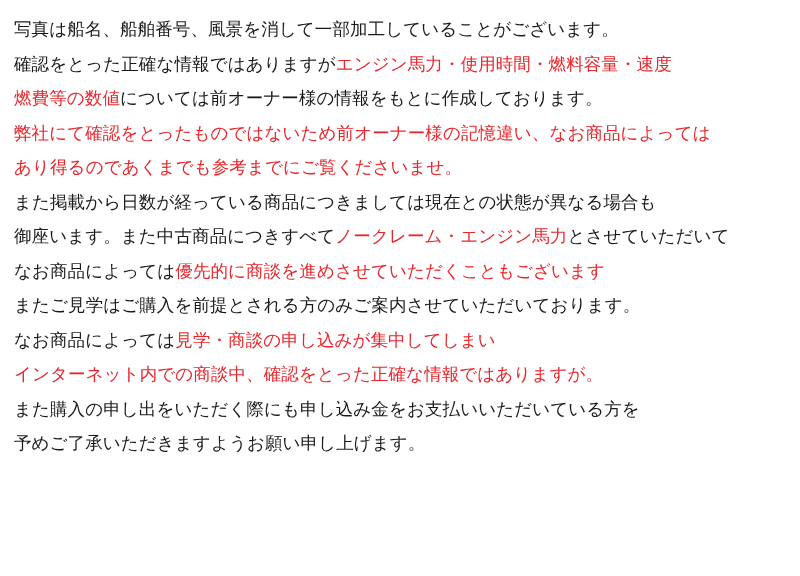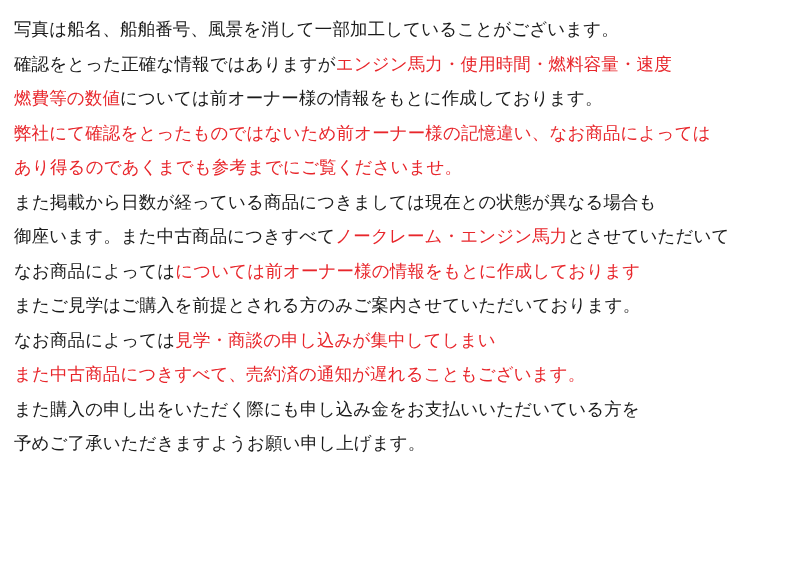--- a/index.html
+++ b/index.html
@@ -38,19 +38,19 @@
 <body>
 
 <div class="doc" id="doc-root">
     <div class="line"><span class="black">写真は船名、船舶番号、風景を消して一部加工していることがございます。</span></div>
     <div class="line"><span class="black">確認をとった正確な情報ではありますが</span><span class="red">エンジン馬力・使用時間・燃料容量・速度</span></div>
     <div class="line"><span class="red">燃費等の数値</span><span class="black">については前オーナー様の情報をもとに作成しております。</span></div>
     <div class="line"><span class="red">弊社にて確認をとったものではないため前オーナー様の記憶違い、なお商品によっては</span></div>
     <div class="line"><span class="red">あり得るのであくまでも参考までにご覧くださいませ。</span></div>
     <div class="line"><span class="black">また掲載から日数が経っている商品につきましては現在との状態が異なる場合も</span></div>
     <div class="line"><span class="black">御座います。また中古商品につきすべて</span><span class="red">ノークレーム・エンジン馬力</span><span class="black">とさせていただいて</span></div>
-    <div class="line"><span class="black">なお商品によっては</span><span class="red">については前オーナー様の情報をもとに作成しております</span></div>
+    <div class="line"><span class="black">なお商品によっては</span><span class="red">優先的に商談を進めさせていただくこともございます</span></div>
     <div class="line"><span class="black">またご見学はご購入を前提とされる方のみご案内させていただいております。</span></div>
     <div class="line"><span class="black">なお商品によっては</span><span class="red">見学・商談の申し込みが集中してしまい</span></div>
-    <div class="line"><span class="red">また中古商品につきすべて、売約済の通知が遅れることもございます。</span></div>
+    <div class="line"><span class="red">インターネット内での商談中、確認をとった正確な情報ではありますが。</span></div>
     <div class="line"><span class="black">また購入の申し出をいただく際にも申し込み金をお支払いいただいている方を</span></div>
     <div class="line"><span class="black">予めご了承いただきますようお願い申し上げます。</span></div>
   </div>
 
 </body></html>

